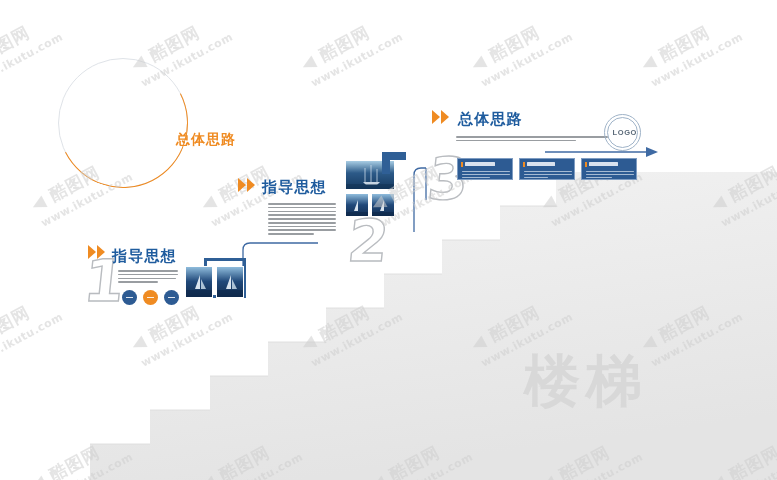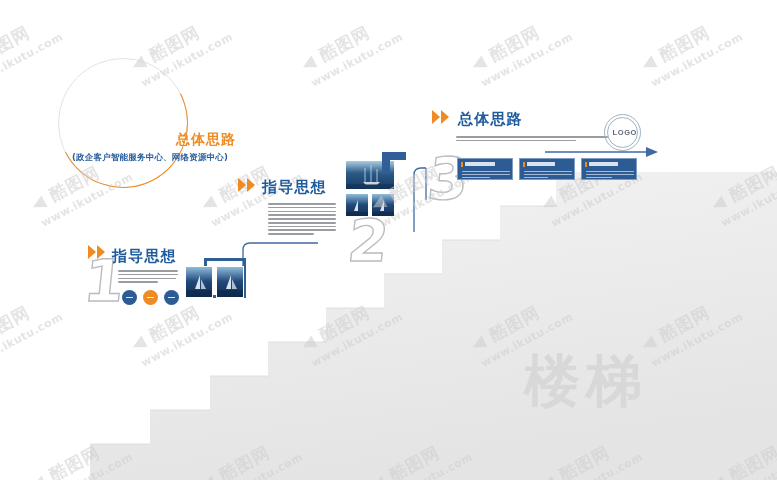--- a/index.html
+++ b/index.html
@@ -153,21 +153,20 @@
                M326 308 L384 308 M384 274 L442 274 M442 240 L500 240 M500 206 L556 206"></path>
     </g>
   </svg>
 
   <div class="bigword" style="left:524px;top:344px;">楼梯</div>
 
   <div class="title-circle"></div>
   <div class="title-arc"></div>
 
   <div class="corp-cn-sub">总体思路</div>
-  <div class="corp-note">(政企客户智能服务中心、网络资源中心)</div>
 
   <svg class="conn" style="left:0;top:0;width:777px;height:480px;" viewBox="0 0 777 480">
     <g fill="none" stroke="#3f6aa3" stroke-width="1.3">
 
       <path d="M243 290 L243 250 Q243 243 250 243 L318 243"></path>
 
       <path d="M414 232 L414 175 Q414 168 421 168 L426 168"></path>
 
       <path d="M426 168 L426 200"></path>
     </g>

